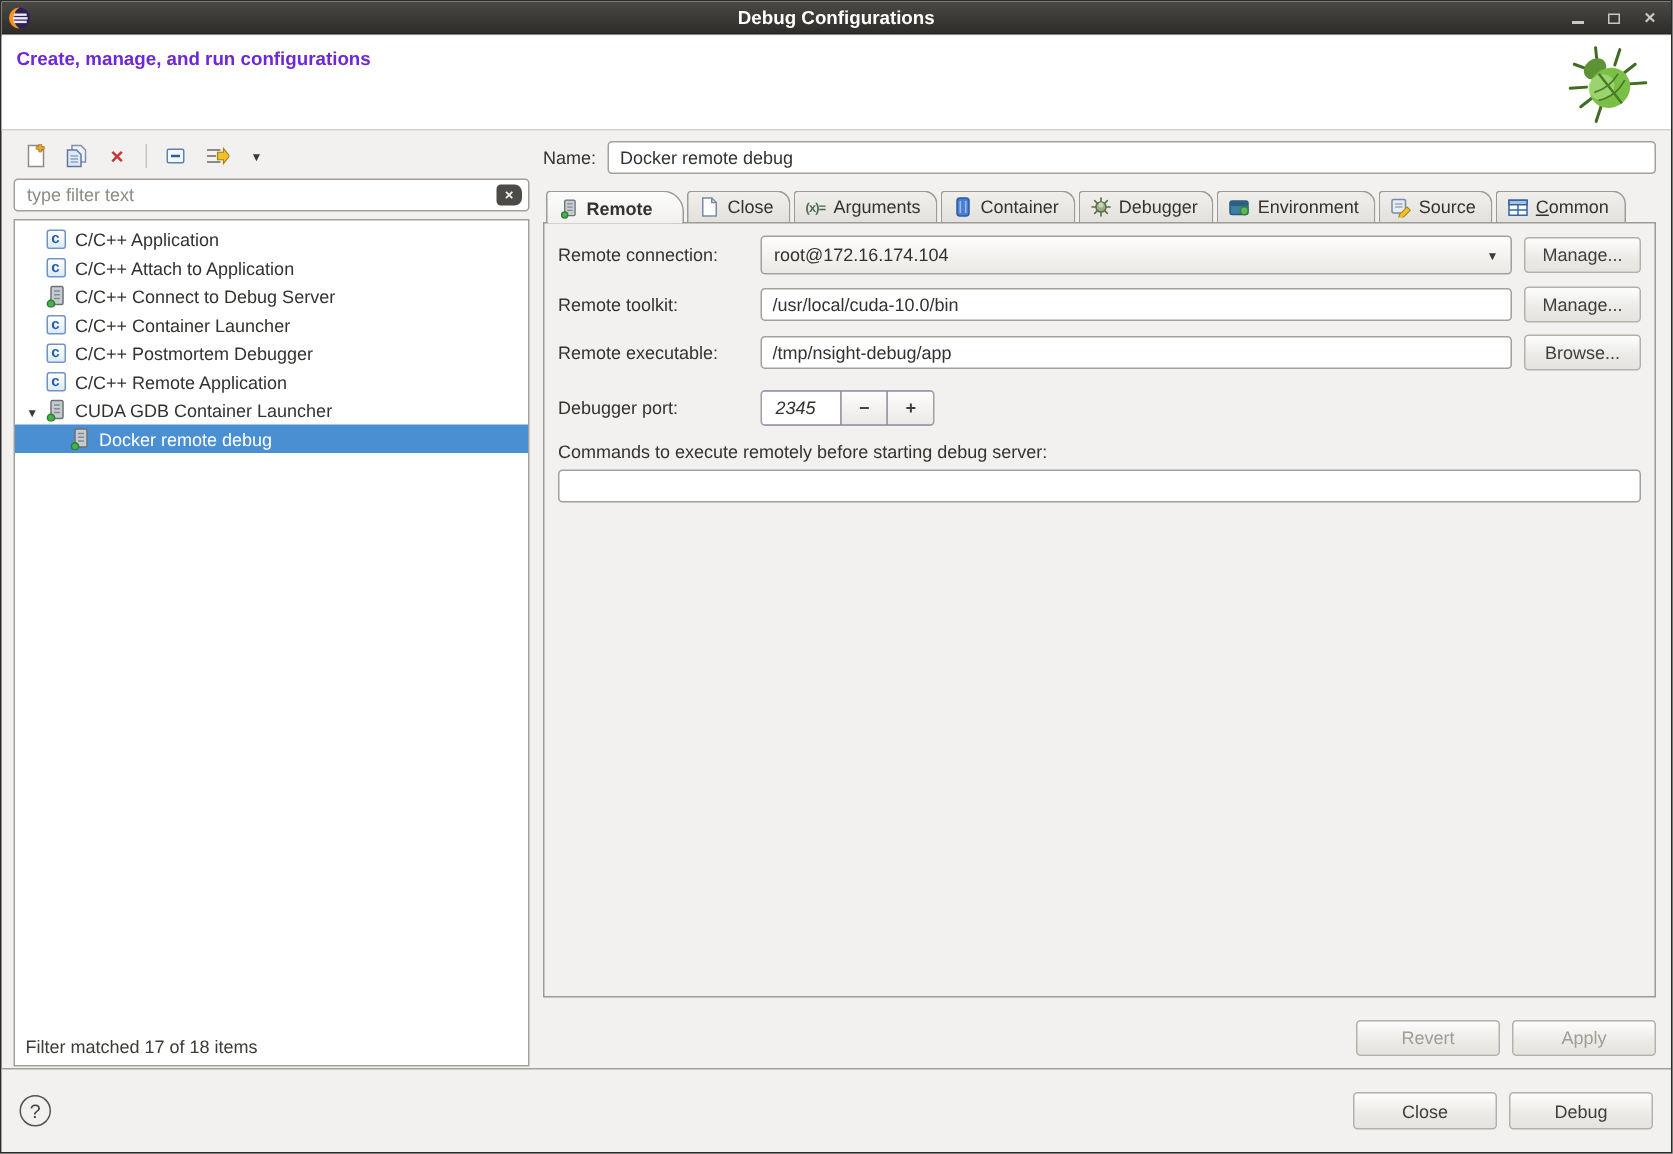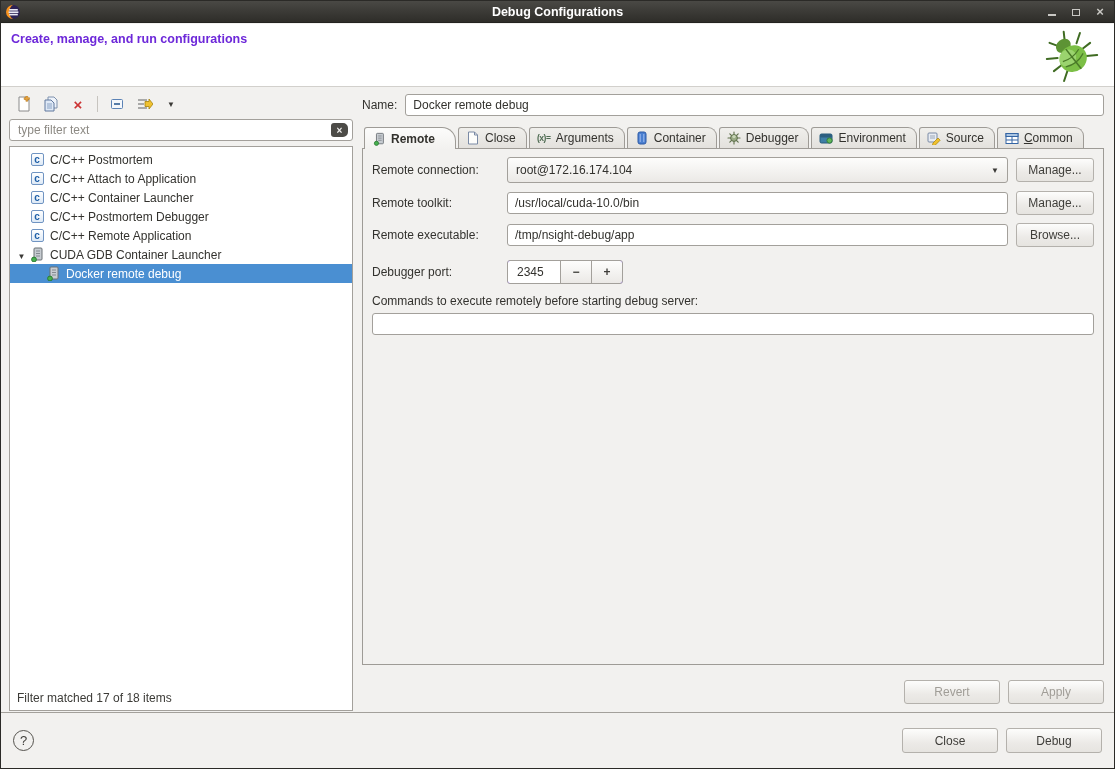--- a/index.html
+++ b/index.html
@@ -86,21 +86,21 @@
   .combo { display:flex; align-items:center; height:22px; border:1px solid #a3a09b; border-radius:3px;
     background:linear-gradient(#fdfdfc,#ebe9e6); padding:12px 8px; cursor:pointer; }
   .combo .cval { flex:1; white-space:nowrap; overflow:hidden; }
   .combo .carrow { font-size:8px; color:#3a3936; margin-left:6px; }
 
   .radio-row { display:flex; justify-content:center; gap:30px; margin:11px 0 10px 0; }
   .radio { display:flex; align-items:center; gap:6px; cursor:pointer; }
   .rdot { width:14px; height:14px; border-radius:50%; border:1px solid #87847e; background:linear-gradient(#fefefe,#e8e6e2); position:relative; }
   .radio.sel .rdot::after { content:""; position:absolute; left:3.5px; top:3.5px; width:5px; height:5px; border-radius:50%; background:#3a3936; }
 
-  .spinner { display:inline-flex; height:24px; border:1px solid #a3a09b; border-radius:3px; overflow:hidden; background:#8b5cf6; }
+  .spinner { display:inline-flex; height:24px; border:1px solid #a3a09b; border-radius:3px; overflow:hidden; background:#8b5cf6;font-style:italic; }
   .spin-val { width:52px; display:flex; align-items:center; padding-left:9px; background:#fff; }
   .spin-btn { width:31px; display:flex; align-items:center; justify-content:center; border-left:1px solid #a3a09b;
     background:linear-gradient(#fdfdfc,#ebe9e6); cursor:pointer; font-weight:bold; color:#3f3e3a; }
 
   .cmd-label { margin:10px 0 5px 0; }
   .cmd-row input { width:100%; }
 
   .action-row { height:46px; display:flex; align-items:center; justify-content:flex-end; gap:8px; padding-top:8px; }
 
   
@@ -211,28 +211,42 @@
         <input type="text" placeholder="type filter text" style="">
         <span class="clear-badge">×</span>
       </div>
 
       <div class="treebox">
         <div class="tree-item">
           <span class="slot"></span>
           <span class="tree-icon">
               <span class="c-badge">c</span>
             </span>
-          <span class="tree-label">C/C++ Postmortem</span>
+          <span class="tree-label">C/C++ Application</span>
         </div>
         <div class="tree-item">
           <span class="slot"></span>
           <span class="tree-icon">
               <span class="c-badge">c</span>
             </span>
           <span class="tree-label">C/C++ Attach to Application</span>
+        </div>
+        <div class="tree-item">
+          <span class="slot"></span>
+          <span class="tree-icon">
+            <svg width="15" height="15" viewBox="0 0 15 15">
+              <rect x="4" y="1" width="8" height="12" rx="1" fill="#c7ccd1" stroke="#6b7075"></rect>
+              <g stroke="#7d8killer287" stroke-width="1"></g>
+              <line x1="6" y1="4" x2="10" y2="4" stroke="#848a90"></line>
+                <line x1="6" y1="6.5" x2="10" y2="6.5" stroke="#848a90"></line>
+                <line x1="6" y1="9" x2="10" y2="9" stroke="#848a90"></line>
+              <circle cx="4" cy="12.5" r="2.4" fill="#47b14f" stroke="#2c7c33"></circle>
+            </svg>
+          </span>
+          <span class="tree-label">C/C++ Connect to Debug Server</span>
         </div>
         <div class="tree-item">
           <span class="slot"></span>
           <span class="tree-icon">
               <span class="c-badge">c</span>
             </span>
           <span class="tree-label">C/C++ Container Launcher</span>
         </div>
         <div class="tree-item">
           <span class="slot"></span>

